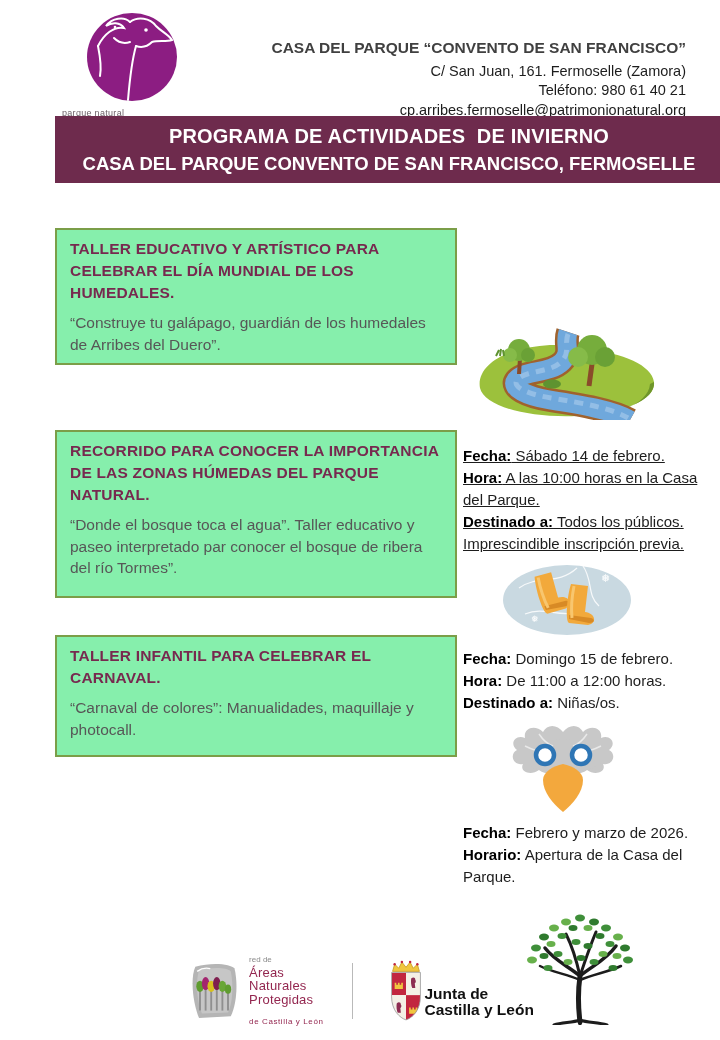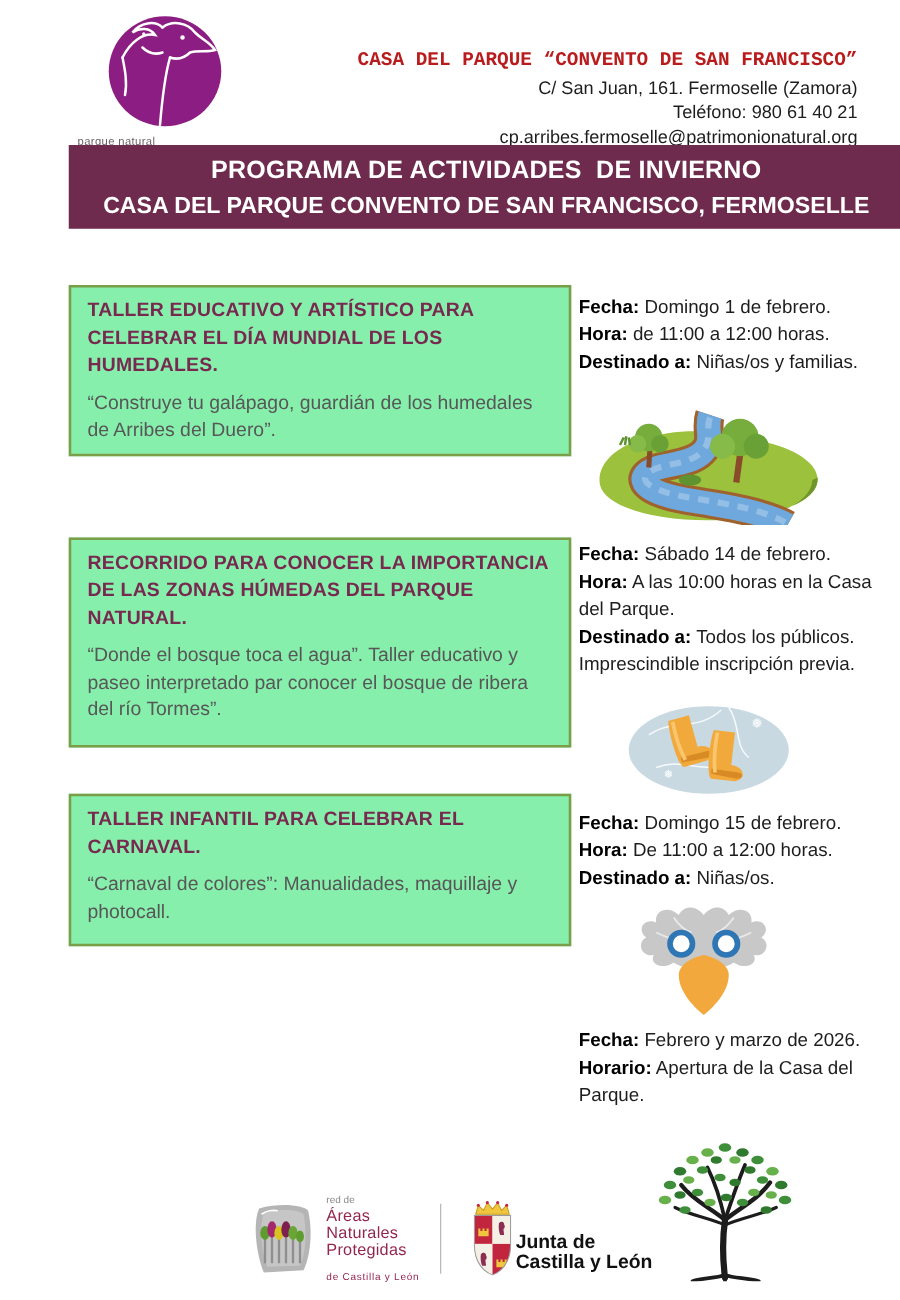--- a/index.html
+++ b/index.html
@@ -5,21 +5,21 @@
   html,body{margin:0;padding:0;background:#fff;}
   .page{position:relative;width:720px;height:1040px;background:#fff;overflow:hidden;
         font-family:"Liberation Sans", sans-serif;color:#1d1d1d;}
 
   
   .logo{position:absolute;left:62px;top:12px;width:170px;}
   .logo svg{display:block;margin-left:22px;}
   .logo-sub{font-size:9px;color:#6b5f66;margin-top:4px;letter-spacing:.3px;}
   .logo-title{font-size:18px;color:#4b3a44;margin-top:1px;}
   .contact{position:absolute;right:34px;top:38px;text-align:right;line-height:1.35;}
-  .contact-title{color:#b91c1c;font-weight:bold;font-size:15.5px;margin-bottom:3px;font-family:Liberation Mono, monospace;}
+  .contact-title{color:#404040;font-weight:bold;font-size:15.5px;margin-bottom:3px;}
   .contact-line{font-size:14.5px;color:#1d1d1d;}
 
   
   .banner{position:absolute;left:55px;top:116px;width:668px;height:67px;background:#6e2b4d;
           color:#fff;text-align:center;display:flex;flex-direction:column;justify-content:center;}
   .banner div{white-space:pre-wrap;font-weight:bold;}
   .banner-line1{font-size:20px;letter-spacing:.2px;}
   .banner-line2{font-size:18.5px;margin-top:5px;}
 
   
@@ -27,21 +27,21 @@
         padding:8px 13px 8px 13px;}
   .atitle{color:#77294f;font-weight:bold;font-size:15.5px;line-height:1.42;letter-spacing:.2px;}
   .aquote{color:#575757;font-size:15.5px;line-height:1.4;margin-top:8px;}
   .ainfo{position:absolute;left:463px;width:238px;font-size:15px;line-height:1.47;}
   .ainfo p{margin:0;}
   .ainfo b{color:#000;}
   .illu{position:absolute;}
 
   
   .footer{position:absolute;left:0;top:956px;width:720px;display:flex;justify-content:center;
-          align-items:center;gap:16px;}
+          align-items:center;gap:28px;}
   .anp{display:flex;align-items:center;gap:7px;}
   .anp-text{line-height:1.02;}
   .anp-red-de{font-size:8px;color:#8a8a8a;margin-bottom:2px;}
   .anp-line{font-size:13px;color:#93264f;letter-spacing:.2px;}
   .anp-small{font-size:8px;color:#93264f;margin-top:12px;letter-spacing:.6px;}
   .vdivider{width:1px;height:56px;background:#b9b9b9;}
   .junta{display:flex;align-items:flex-end;gap:4px;}
   .junta-text{font-weight:bold;font-size:15.5px;color:#111;line-height:1.08;margin-bottom:4px;margin-left:-10px;}
 </style>
 </head>
@@ -75,25 +75,20 @@
 
   <div class="banner">
     <div class="banner-line1">PROGRAMA DE ACTIVIDADES  DE INVIERNO</div>
     <div class="banner-line2">CASA DEL PARQUE CONVENTO DE SAN FRANCISCO, FERMOSELLE</div>
   </div>
 
   <div class="abox" style="top:228px;min-height:95px;">
     <div class="atitle">TALLER EDUCATIVO Y ARTÍSTICO PARA CELEBRAR EL DÍA MUNDIAL DE LOS HUMEDALES.</div>
     <div class="aquote">“Construye tu galápago, guardián de los humedales de Arribes del Duero”.</div>
   </div>
-  <div class="ainfo" style="top:235px;">
-    <p><b>Fecha:</b><span> Domingo 1 de febrero.</span></p>
-    <p><b>Hora:</b><span> de 11:00 a 12:00 horas.</span></p>
-    <p><b>Destinado a:</b><span> Niñas/os y familias.</span></p>
-  </div>
   <svg class="illu" style="left:472px;top:328px;" width="190" height="92" viewBox="0 0 190 92">
     <path d="M40,24 C70,14 100,16 112,22 C152,24 180,38 182,54 C184,72 150,86 105,88 C55,90 12,78 8,60 C5,44 20,30 40,24 Z" fill="#9cc13c"></path>
     <path d="M182,54 C184,72 150,86 105,88 C140,88 176,78 178,56 Z" fill="#6f962a"></path>
     <path d="M96,4 C92,16 100,24 90,34 C78,46 52,42 44,52 C38,60 54,68 78,72 C110,77 140,82 158,92" fill="none" stroke="#a0622d" stroke-width="24"></path>
     <path d="M96,4 C92,16 100,24 90,34 C78,46 52,42 44,52 C38,60 54,68 78,72 C110,77 140,82 158,92" fill="none" stroke="#6fa8dc" stroke-width="19"></path>
     <path d="M96,6 C92,16 99,24 89,34 C78,45 53,42 45,52 C40,59 55,66 79,70 C110,75 139,80 156,90" fill="none" stroke="#9cc3e8" stroke-width="5" stroke-dasharray="9 7" opacity=".8"></path>
     <g>
       <path d="M120,36 L117,58" stroke="#8a4b2a" stroke-width="5"></path>
       <circle cx="120" cy="22" r="15" fill="#76ad3c"></circle>
       <circle cx="106" cy="29" r="10" fill="#86bb49"></circle>
@@ -106,21 +101,21 @@
       <circle cx="56" cy="27" r="7" fill="#6aa136"></circle>
     </g>
     <ellipse cx="80" cy="56" rx="9" ry="4.5" fill="#5e9330"></ellipse>
     <path d="M24,28 l3,-6 M28,28 l1,-7 M32,28 l-1,-6" stroke="#5e9330" stroke-width="2" fill="none"></path>
   </svg>
 
   <div class="abox" style="top:430px;min-height:148px;">
     <div class="atitle">RECORRIDO PARA CONOCER LA IMPORTANCIA DE LAS ZONAS HÚMEDAS DEL PARQUE NATURAL.</div>
     <div class="aquote">“Donde el bosque toca el agua”. Taller educativo y paseo interpretado par conocer el bosque de ribera del río Tormes”.</div>
   </div>
-  <div class="ainfo" style="top:433px;">
+  <div class="ainfo" style="top:445px;text-decoration:underline;">
     <p><b>Fecha:</b><span> Sábado 14 de febrero.</span></p>
     <p><b>Hora:</b><span> A las 10:00 horas en la Casa del Parque.</span></p>
     <p><b>Destinado a:</b><span> Todos los públicos. Imprescindible inscripción previa.</span></p>
   </div>
   <svg class="illu" style="left:497px;top:556px;" width="140" height="82" viewBox="0 0 140 82">
     <ellipse cx="70" cy="44" rx="64" ry="35" fill="#c9d9e1"></ellipse>
     <g stroke="#fff" stroke-width="1.2" fill="none" opacity=".85">
       <path d="M22,32 C42,18 60,30 80,12"></path>
       <path d="M86,10 C96,24 90,40 102,50"></path>
       <path d="M28,58 C48,50 60,62 84,56"></path>

